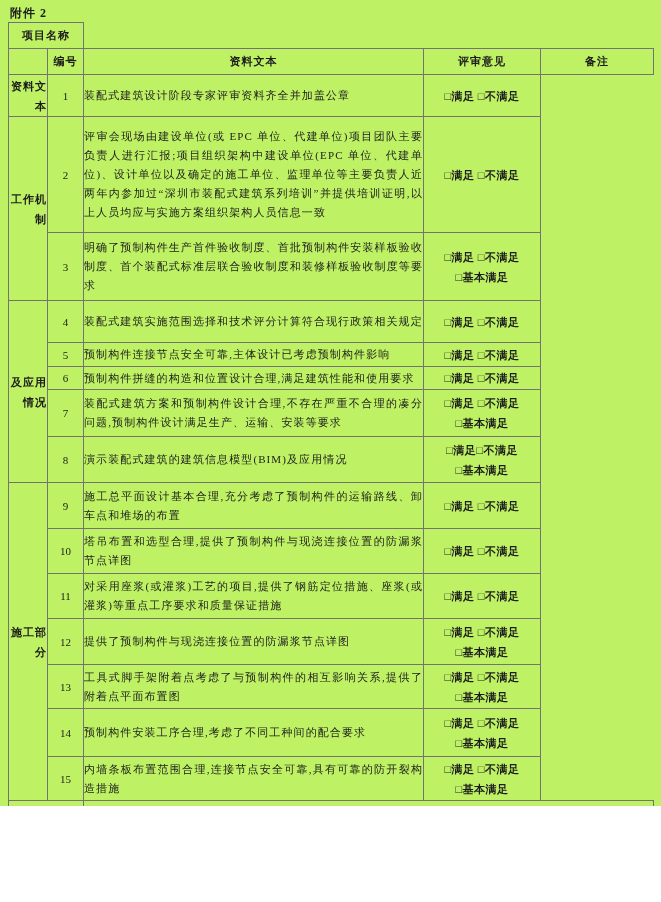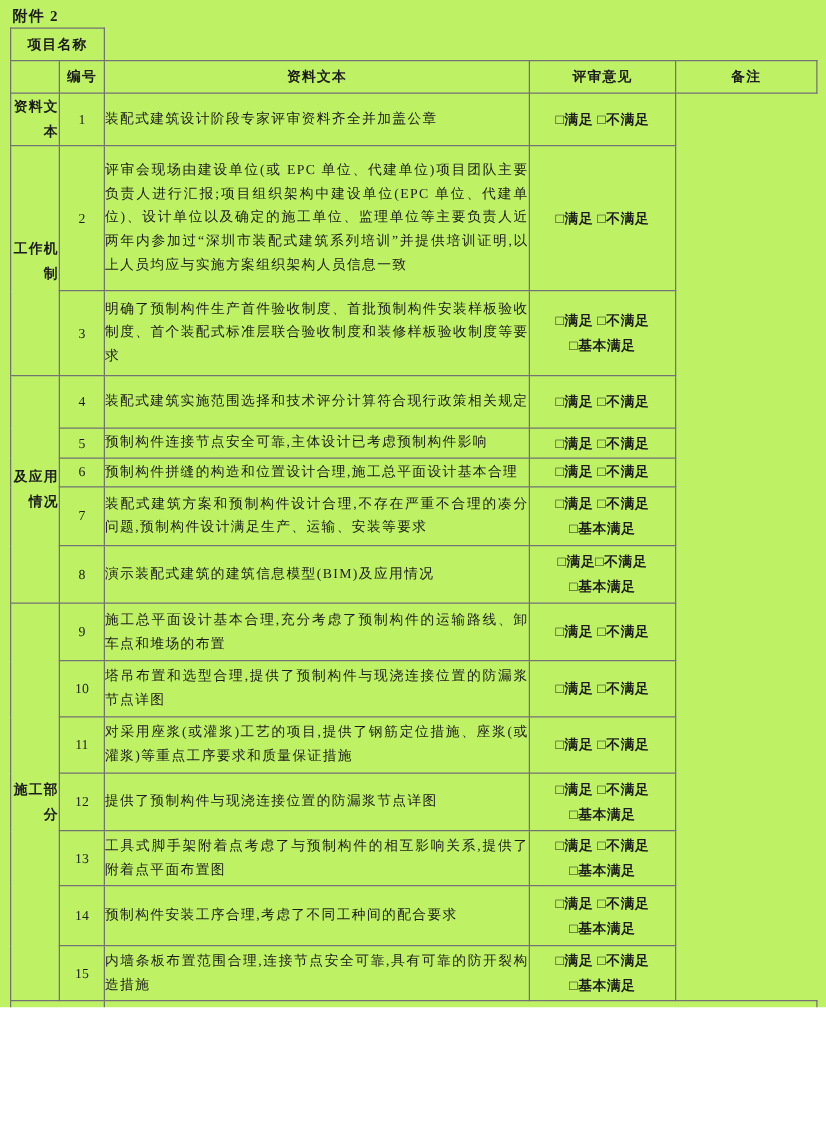--- a/index.html
+++ b/index.html
@@ -104,21 +104,21 @@
     <tr style="height:24px">
       <td class="num">5</td>
       <td class="pt">预制构件连接节点安全可靠,主体设计已考虑预制构件影响</td>
       <td class="op">
             <div>□满足 □不满足</div>
           </td>
 
     </tr>
     <tr style="height:23px">
       <td class="num">6</td>
-      <td class="pt">预制构件拼缝的构造和位置设计合理,施工总平面设计基本合理</td>
+      <td class="pt">预制构件拼缝的构造和位置设计合理,满足建筑性能和使用要求</td>
       <td class="op">
             <div>□满足 □不满足</div>
           </td>
 
     </tr>
     <tr style="height:47px">
       <td class="num">7</td>
       <td class="pt">装配式建筑方案和预制构件设计合理,不存在严重不合理的凑分问题,预制构件设计满足生产、运输、安装等要求</td>
       <td class="op">
             <div>□满足 □不满足</div>

